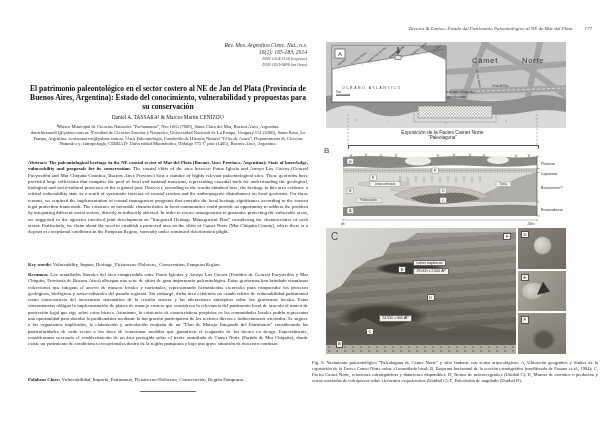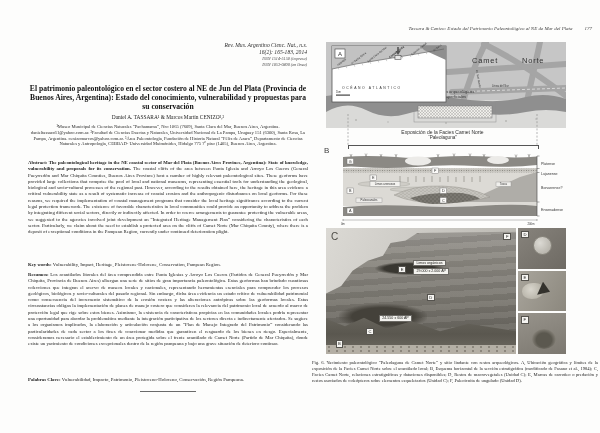--- a/index.html
+++ b/index.html
@@ -91,21 +91,21 @@
     <span>177</span>
   </div>
 
   <div class="jref">
     <div class="jr-big">Rev. Mus. Argentino Cienc. Nat., n.s.</div>
     <div class="jr-big">16(2): 165-183, 2014</div>
     <div class="jr-sm">ISSN 1514-5158 (impresa)</div>
     <div class="jr-sm">ISSN 1853-0400 (en línea)</div>
   </div>
 
-  <div class="title">El patrimonio paleontológico en el sector costero al NE de Jun del Plata (Provincia de Buenos Aires, Argentina): Estado del conocimiento, vulnerabilidad y propuestas para su conservación</div>
+  <div class="title">El patrimonio paleontológico en el sector costero al NE de Jan del Plata (Provincia de Buenos Aires, Argentina): Estado del conocimiento, vulnerabilidad y propuestas para su conservación</div>
   <div class="authors">Daniel A. TASSARA¹ &amp; Marcos Martín CENIZO²,³</div>
   <div class="affil">¹Museo Municipal de Ciencias Naturales “Pachamama”, Nro 1065 (7609), Santa Clara del Mar, Buenos Aires, Argentina. danieltassara61@yahoo.com.ar. ²Facultad de Ciencias Exactas y Naturales, Universidad Nacional de La Pampa, Uruguay 151 (6300), Santa Rosa, La Pampa, Argentina. cenizomarcos@yahoo.com.ar. ³Área Paleontología, Fundación de Historia Natural “Félix de Azara”, Departamento de Ciencias Naturales y Antropología, CEBBAD- Universidad Maimónides, Hidalgo 775 7º piso (1405), Buenos Aires, Argentina.</div>
 
   <p class="para abstract"><span class="b">Abstract: The paleontological heritage in the NE coastal sector of Mar del Plata (Buenos Aires Province, Argentina): State of knowledge, vulnerability and proposals for its conservation.</span><span> The coastal cliffs of the area between Punta Iglesia and Arroyo Los Cueros (General Pueyrredón and Mar Chiquita Counties, Buenos Aires Province) host a number of highly relevant paleontological sites. These geoforms have provided large collections that comprise the pool of local and national museums, representing essential tools for understanding the geological, biological and socio-cultural processes of the regional past. However, according to the results obtained here, the heritage in this area evidence a critical vulnerability state as a result of systematic increase of coastal erosion and the anthropogenic disturbances on local geoforms. For these reasons, we required the implementation of coastal management programs that consider the local heritage significance according to the current legal protection framework. The existence of favorable characteristics in local communities could provide an opportunity to address the problem by integrating different social sectors, directly or indirectly affected. In order to coerce arrangements to guarantee protecting the vulnerable areas, we suggested to the agencies involved joint development an “Integrated Heritage Management Plan” considering the characteristics of each sector. Particularly, we claim about the need to establish a protected area on the cliffs of Camet Norte (Mar Chiquita County), where there is a deposit of exceptional conditions in the Pampean Region, currently under continued deterioration plight.</span></p>
 
   <p class="para kwline"><span class="b">Key words: </span><span>Vulnerability, Impact, Heritage, Pleistocene-Holocene, Conservation, Pampean Region.</span></p>
 
   <p class="para resumen"><span class="b">Resumen: </span><span>Los acantilados litorales del área comprendida entre Punta Iglesias y Arroyo Los Cueros (Partidos de General Pueyrredón y Mar Chiquita, Provincia de Buenos Aires) albergan una serie de sitios de gran importancia paleontológica. Estas geoformas han brindado cuantiosas colecciones que integran el acervo de museos locales y nacionales, representando herramientas esenciales para comprender los procesos geológicos, biológicos y socio-culturales del pasado regional. Sin embargo, dicha área evidencia un estado crítico de vulnerabilidad patrimonial como consecuencia del incremento sistemático de la erosión costera y las alteraciones antrópicas sobre las geoformas locales. Estas circunstancias obligan la implementación de planes de manejo costero que consideren la relevancia del patrimonio local de acuerdo al marco de protección legal que rige sobre estos bienes. Asimismo, la existencia de características propicias en las comunidades locales podría representar una oportunidad para abordar la problemática mediante la integración participativa de los sectores directa e indirectamente afectados. Se sugiere a los organismos implicados, la elaboración y articulación conjunta de un “Plan de Manejo Integrado del Patrimonio” considerando las particularidades de cada sector a los fines de coaccionar medidas que garanticen el resguardo de los bienes en riesgo. Especialmente, consideramos necesario el establecimiento de un área protegida sobre el frente acantilado de Camet Norte (Partido de Mar Chiquita), donde existe un yacimiento de condiciones excepcionales dentro de la región pampeana y bajo una grave situación de deterioro continuo.</span></p>
 
   <p class="para pcline"><span class="b">Palabras Clave: </span><span>Vulnerabilidad, Impacto, Patrimonio, Pleistoceno-Holoceno, Conservación, Región Pampeana.</span></p>

